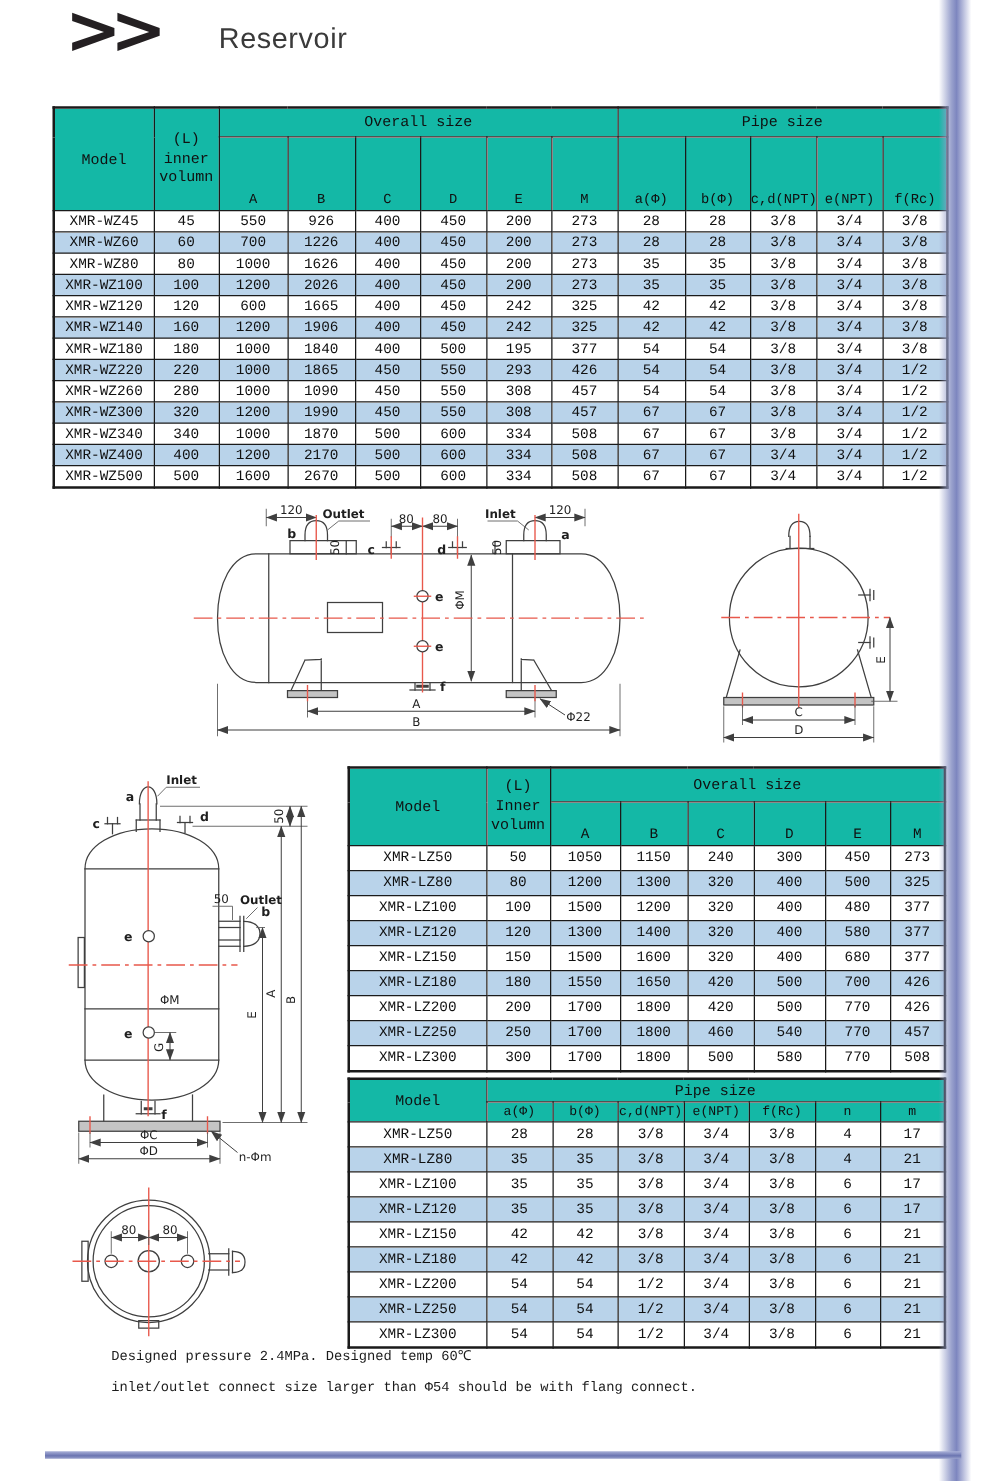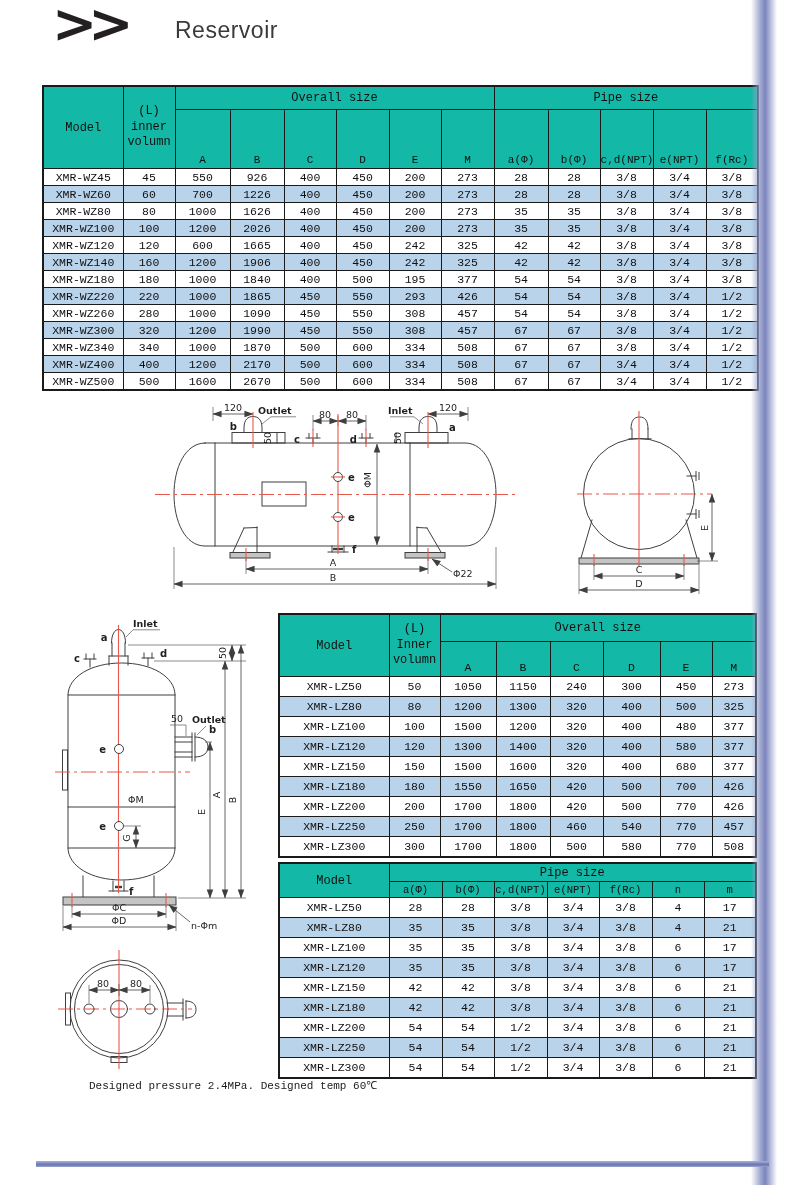--- a/index.html
+++ b/index.html
@@ -819,17 +819,18 @@
       <line class="dim" x1="89" y1="990" x2="119" y2="990"></line>
       <line class="dim" x1="119" y1="990" x2="150" y2="990"></line>
       <line class="thn" x1="119" y1="984" x2="119" y2="996"></line>
     </g>
     <text class="dimt" x="103" y="987" text-anchor="middle">80</text>
     <text class="dimt" x="136" y="987" text-anchor="middle">80</text>
   </svg>
 
   <div class="notes">
     <p>Designed pressure 2.4MPa. Designed temp 60℃</p>
+    <p>inlet/outlet connect size larger than Φ54 should be with flang connect.</p>
   </div>
 
   <div class="frame-right"></div>
   <div class="frame-bottom"></div>
 </div>
 
 </body></html>

